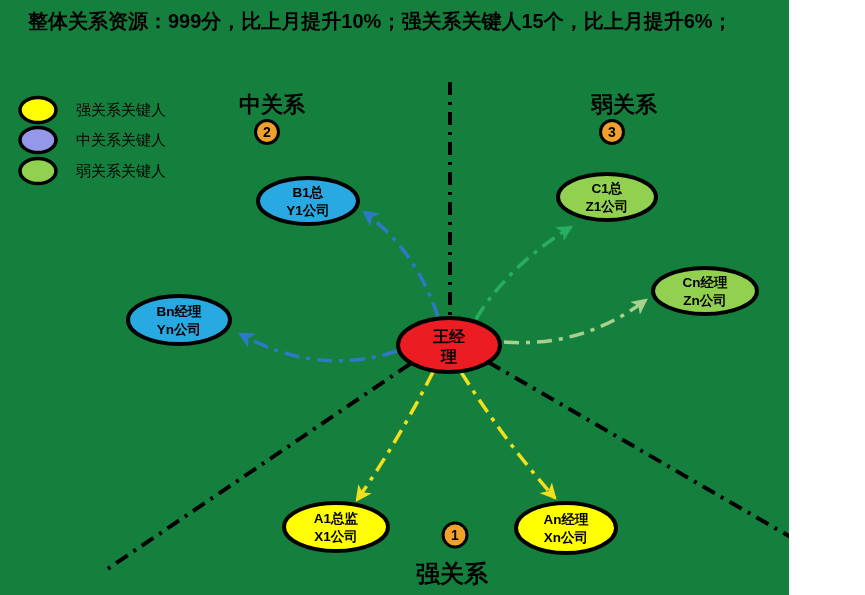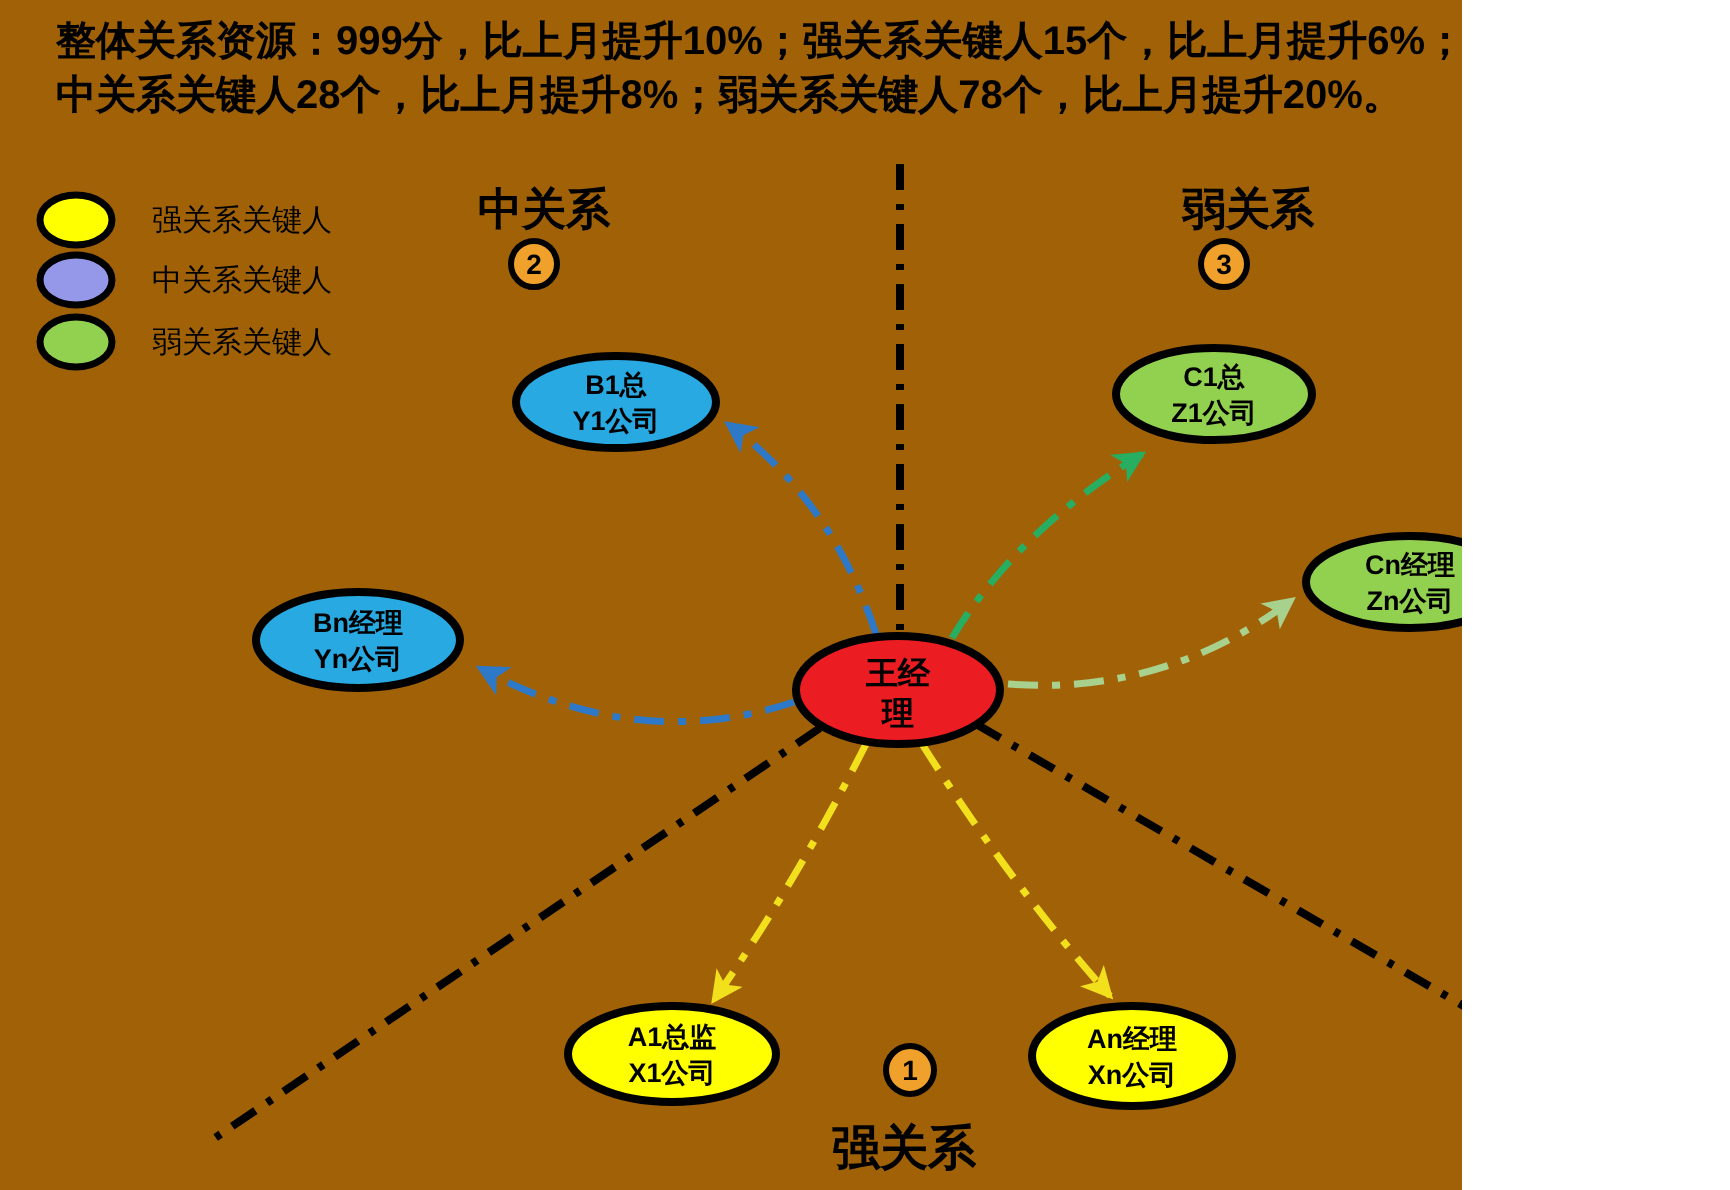--- a/index.html
+++ b/index.html
@@ -1,17 +1,17 @@
 <!DOCTYPE html>
 <html><head>
 <meta charset="utf-8">
 <style>
   html,body{margin:0;padding:0;background:#ffffff;}
   .stage{
-    position:relative;width:731px;height:595px;background:#a16207;overflow:hidden;
+    position:relative;width:789px;height:595px;background:#15803d;overflow:hidden;
     font-family:"Liberation Sans","DejaVu Sans",sans-serif;
   }
   .summary{
     position:absolute;left:28px;top:8px;width:812px;
     font-size:20px;font-weight:bold;color:#000;line-height:27px;
     letter-spacing:0px;white-space:nowrap;
   }
   .diagram-svg{position:absolute;left:0;top:0;}
   .node-text{font-size:13.5px;font-weight:bold;fill:#000;text-anchor:middle;}
   .center-text{font-size:16px;font-weight:bold;fill:#000;text-anchor:middle;}
@@ -20,21 +20,20 @@
   .legend-text{font-size:15px;fill:#000;}
   .badge-num{font-size:14px;font-weight:bold;fill:#000;text-anchor:middle;}
 </style>
 </head>
 <body>
 
 <div class="stage">
 
   <div class="summary">
     <div>整体关系资源：999分，比上月提升10%；强关系关键人15个，比上月提升6%；</div>
-    <div>中关系关键人28个，比上月提升8%；弱关系关键人78个，比上月提升20%。</div>
   </div>
 
   <svg class="diagram-svg" width="865" height="595" viewBox="0 0 865 595">
     <defs>
       <marker id="arr-blue" viewBox="0 0 10 10" refX="8.5" refY="5" markerWidth="4.6" markerHeight="4.6" orient="auto">
         <path d="M0 0 L10 5 L0 10 L2.6 5 Z" fill="#2E79C7"></path>
       </marker>
       <marker id="arr-green" viewBox="0 0 10 10" refX="8.5" refY="5" markerWidth="4.6" markerHeight="4.6" orient="auto">
         <path d="M0 0 L10 5 L0 10 L2.6 5 Z" fill="#27AE60"></path>
       </marker>

